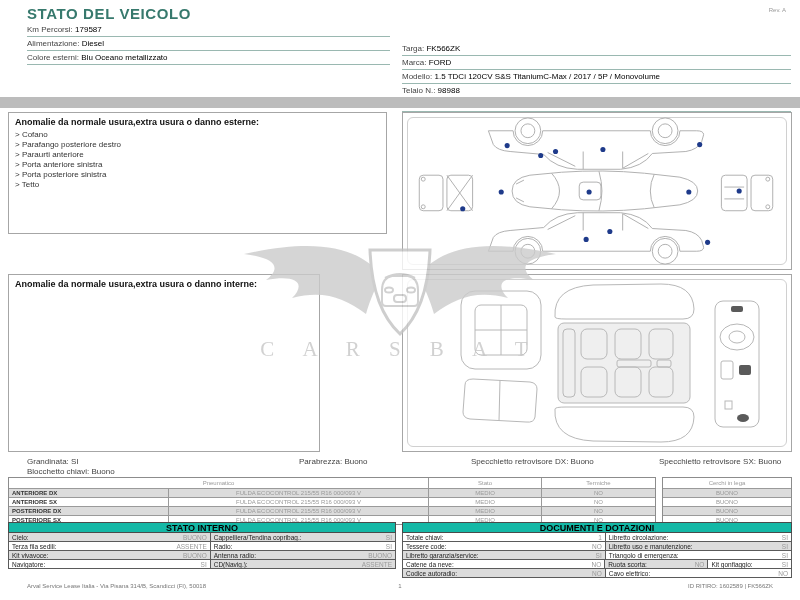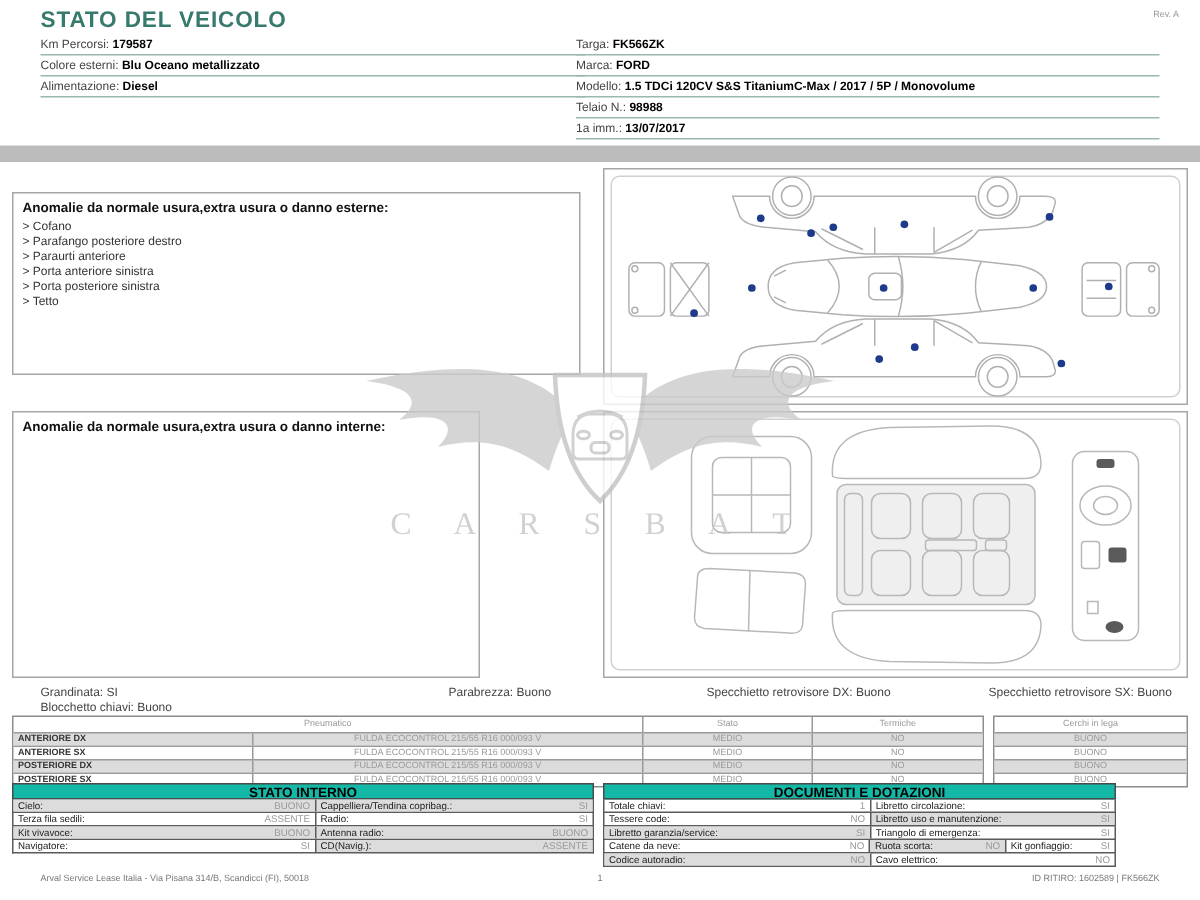--- a/index.html
+++ b/index.html
@@ -3,27 +3,27 @@
 <meta charset="utf-8">
 <style>
   html,body{margin:0;padding:0;background:#e8e8e8;}
   .page{position:relative;width:800px;height:600px;background:#fff;overflow:hidden;
         font-family:"Liberation Sans",sans-serif;color:#222;}
   
   .title{position:absolute;top:5px;left:27px;font-size:15px;font-weight:bold;color:#37796d;letter-spacing:.6px;}
   .rev{position:absolute;top:7px;right:14px;font-size:6px;color:#999;}
   .info-col{position:absolute;top:23px;}
   .info-left{left:27px;width:363px;}
-  .info-right{left:384px;width:389px;}
+  .info-right{left:402px;width:389px;margin-top:19px;}
   .info-row{font-size:8px;color:#444;border-bottom:1px solid #9ab8b1;padding:2px 0 1px 0;line-height:10px;}
-  .info-row .val{font-weight:bold;color:#000;}
+  .info-row .val{font-weight:normal;color:#000;}
   .graybar{position:absolute;top:97px;left:0;width:800px;height:11px;background:#bcbcbc;}
   
   .box{position:absolute;border:1px solid #a6a6a6;background:#fff;box-sizing:border-box;z-index:1;}
-  .box-ext-l{top:128px;left:8px;width:379px;height:122px;}
+  .box-ext-l{top:112px;left:8px;width:379px;height:122px;}
   .box-ext-r{top:112px;left:402px;width:390px;height:158px;}
   .box-int-l{top:274px;left:8px;width:312px;height:178px;}
   .box-int-r{top:274px;left:402px;width:390px;height:178px;}
   .sec-head{font-size:9px;font-weight:bold;color:#111;padding:4px 6px 3px 6px;}
   .anom-cols{display:flex;padding:0 6px;}
   .anom-col{width:50%;font-size:8px;color:#333;}
   .anom-item{line-height:10px;white-space:nowrap;}
   .diagram-frame{position:absolute;inset:4px;border:1px solid #d0d0d0;border-radius:6px;}
   .diagram-svg{position:absolute;left:0;top:0;}
   
@@ -46,21 +46,21 @@
   .c-pn{width:420px;border-right:1px solid #9a9a9a;}
   .c-pos{width:160px;border-right:1px solid #9a9a9a;text-align:left;padding-left:3px;color:#333;font-weight:bold;}
   .c-desc{width:260px;border-right:1px solid #9a9a9a;}
   .c-st{width:113px;border-right:1px solid #9a9a9a;}
   .c-tm{width:113px;}
   .c-cer{width:100%;}
   .shade{background:#dcdcdc;}
   
   .btable{position:absolute;top:522px;box-sizing:border-box;z-index:2;}
   .bt-left{left:8px;width:388px;}
-  .bt-right{left:402px;width:342px;}
+  .bt-right{left:402px;width:390px;}
   .bt-head{height:11px;line-height:11px;background:#14b8a6;border:1px solid #4a4a4a;
            font-size:9px;font-weight:bold;text-align:center;color:#000;box-sizing:border-box;}
   .bt-row{display:flex;height:9px;line-height:9px;border:1px solid #5a5a5a;border-top:none;
           font-size:6.5px;box-sizing:border-box;}
   .bt-cell{display:flex;justify-content:space-between;padding:0 3px;box-sizing:border-box;overflow:hidden;white-space:nowrap;}
   .bt-cell .lbl{color:#222;} .bt-cell .val{color:#9a9a9a;}
   .w52{width:52%;} .w48{width:48%;border-left:1px solid #5a5a5a;}
   .sub2{display:flex;width:48%;border-left:1px solid #5a5a5a;padding:0;}
   .sub2 .bt-cell{border-left:none;}
   .sub2 .sa{width:55%;} .sub2 .sb{width:45%;border-left:1px solid #5a5a5a;}
@@ -78,26 +78,26 @@
 
   <div class="title">STATO DEL VEICOLO</div>
   <div class="rev">Rev. A</div>
 
   <div class="info-col info-left">
     <div class="info-row">
       <span>Km Percorsi:</span>
       <span class="val">179587</span>
     </div>
     <div class="info-row">
+      <span>Alimentazione:</span>
+      <span class="val">Diesel</span>
+    </div>
+    <div class="info-row">
       <span>Colore esterni:</span>
       <span class="val">Blu Oceano metallizzato</span>
-    </div>
-    <div class="info-row">
-      <span>Alimentazione:</span>
-      <span class="val">Diesel</span>
     </div>
   </div>
 
   <div class="info-col info-right">
     <div class="info-row">
       <span>Targa:</span>
       <span class="val">FK566ZK</span>
     </div>
     <div class="info-row">
       <span>Marca:</span>

